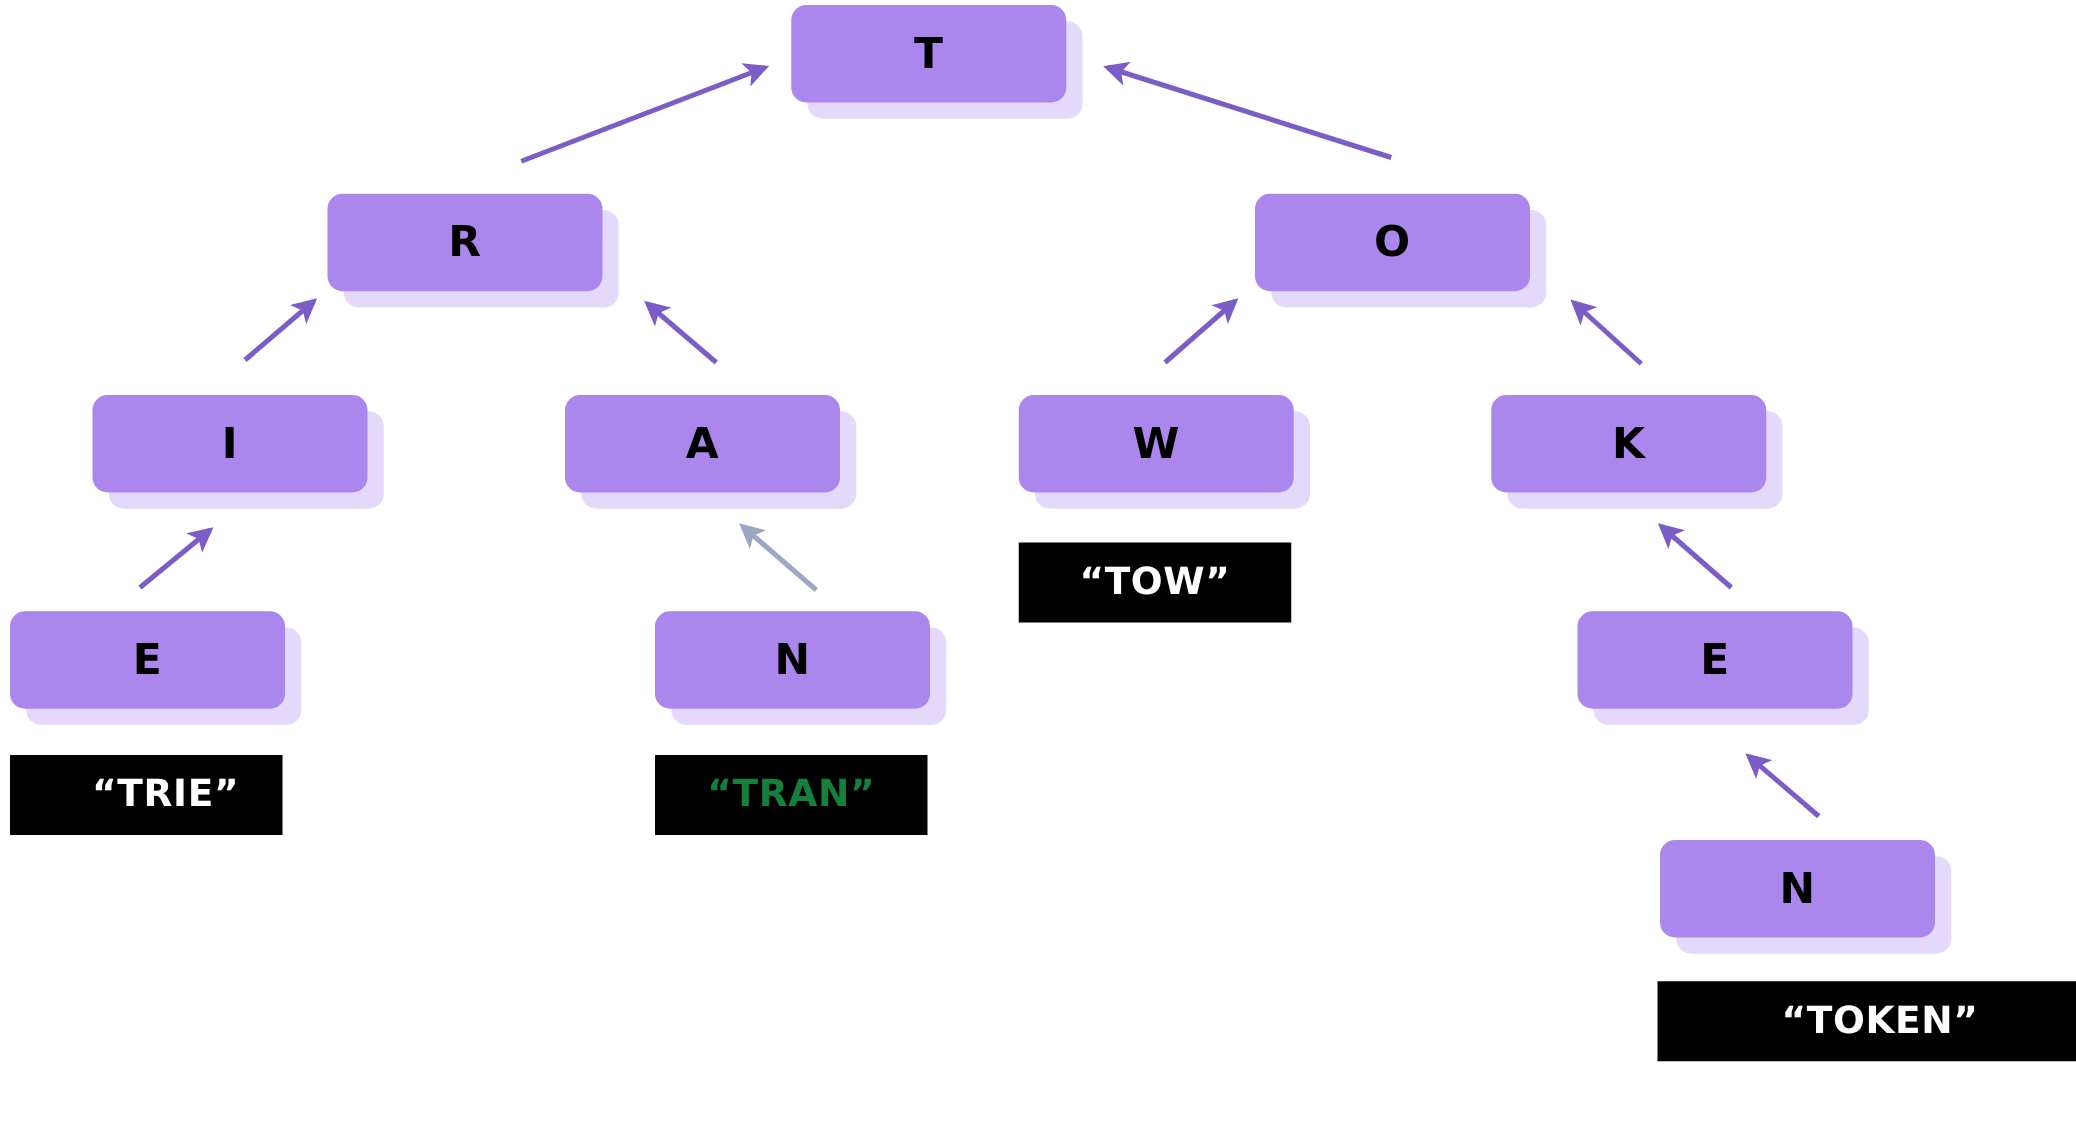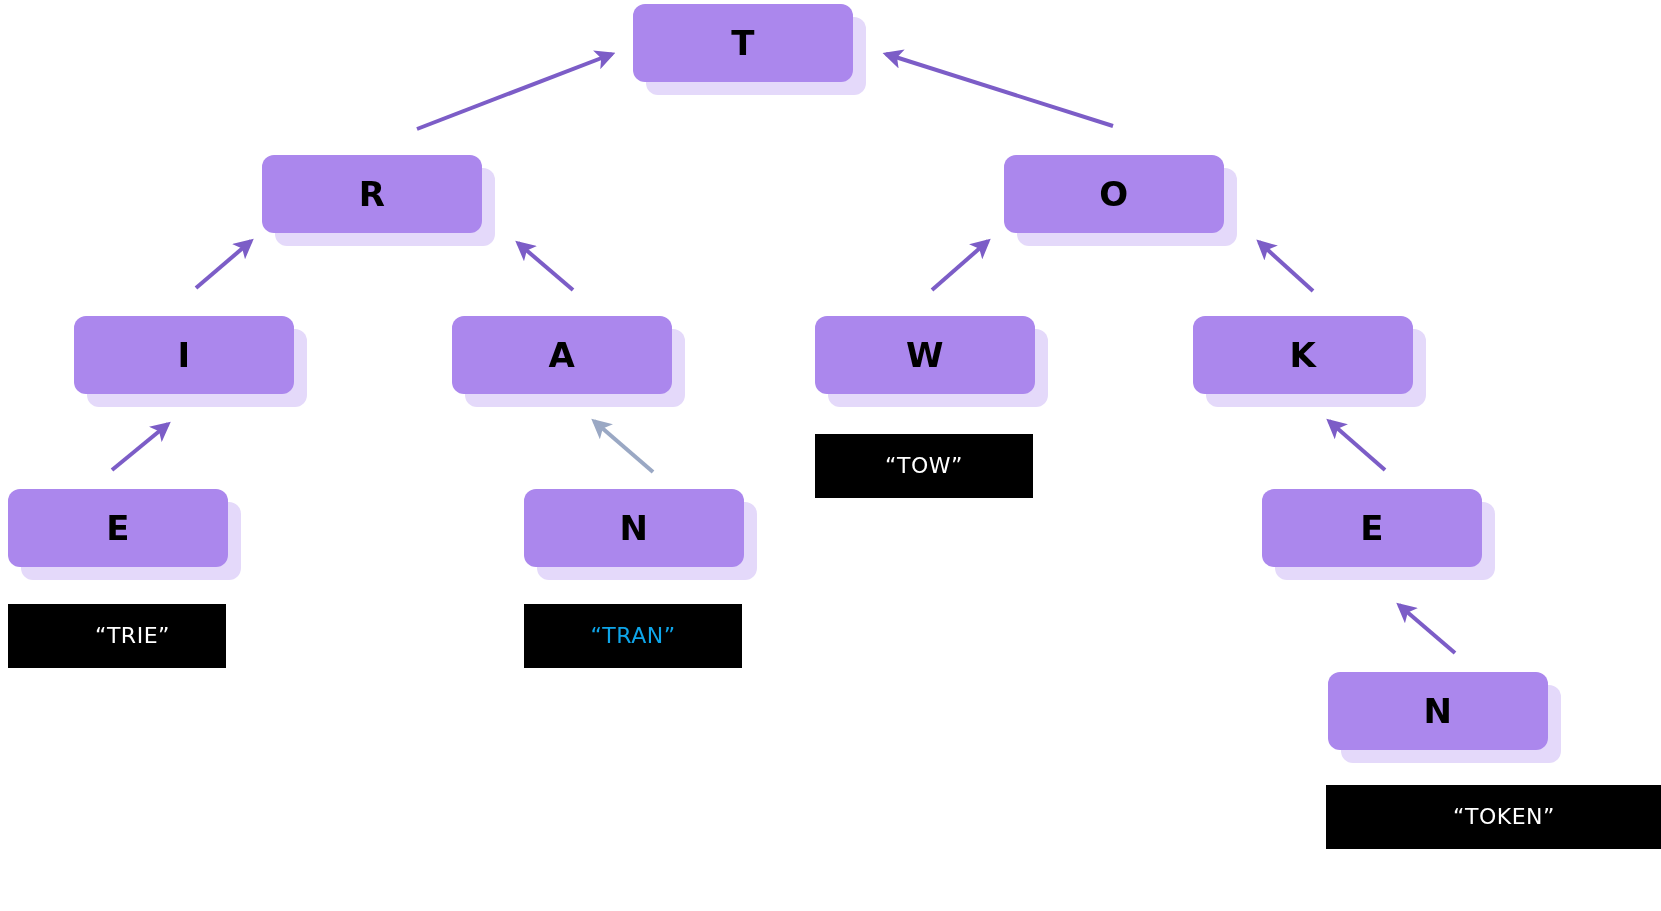--- a/index.html
+++ b/index.html
@@ -56,22 +56,22 @@
     box-sizing: border-box;
     background: #000000;
     display: flex;
     align-items: center;
     justify-content: center;
     z-index: 4;
   }
   .word-label-text {
     color: #ffffff;
     font-family: "DejaVu Sans", sans-serif;
-    font-weight: 400;
-    font-size: 22px;
+    font-weight: 700;
+    font-size: 30px;
     line-height: 1;
     letter-spacing: 0.5px;
     white-space: nowrap;
     user-select: none;
   }
 </style>
 </head>
 <body>
 
 <div id="canvas">
@@ -143,21 +143,21 @@
       <div class="node-shadow" style="left: 1341px; top: 685px; width: 220px; height: 78px; background: rgb(228, 217, 250);"></div>
       <div class="node" style="left: 1328px; top: 672px; width: 220px; height: 78px; background: rgb(171, 135, 237);">
         <span class="node-letter" style="color: rgb(0, 0, 0);">N</span>
       </div>
     </div>
   <div id="label-layer">
       <div class="word-label" style="left: 8px; top: 604px; width: 218px; height: 64px; background: rgb(0, 0, 0); padding-left: 31px;">
         <span class="word-label-text" style="color: rgb(255, 255, 255);">“TRIE”</span>
       </div>
       <div class="word-label" style="left: 524px; top: 604px; width: 218px; height: 64px; background: rgb(0, 0, 0);">
-        <span class="word-label-text" style="color: #0ea5e9;">“TRAN”</span>
+        <span class="word-label-text" style="color: #15803d;">“TRAN”</span>
       </div>
       <div class="word-label" style="left: 815px; top: 434px; width: 218px; height: 64px; background: rgb(0, 0, 0);">
         <span class="word-label-text" style="color: rgb(255, 255, 255);">“TOW”</span>
       </div>
       <div class="word-label" style="left: 1326px; top: 785px; width: 356px; height: 64px; background: rgb(0, 0, 0);">
         <span class="word-label-text" style="color: rgb(255, 255, 255);">“TOKEN”</span>
       </div>
     </div>
 
 </div>

